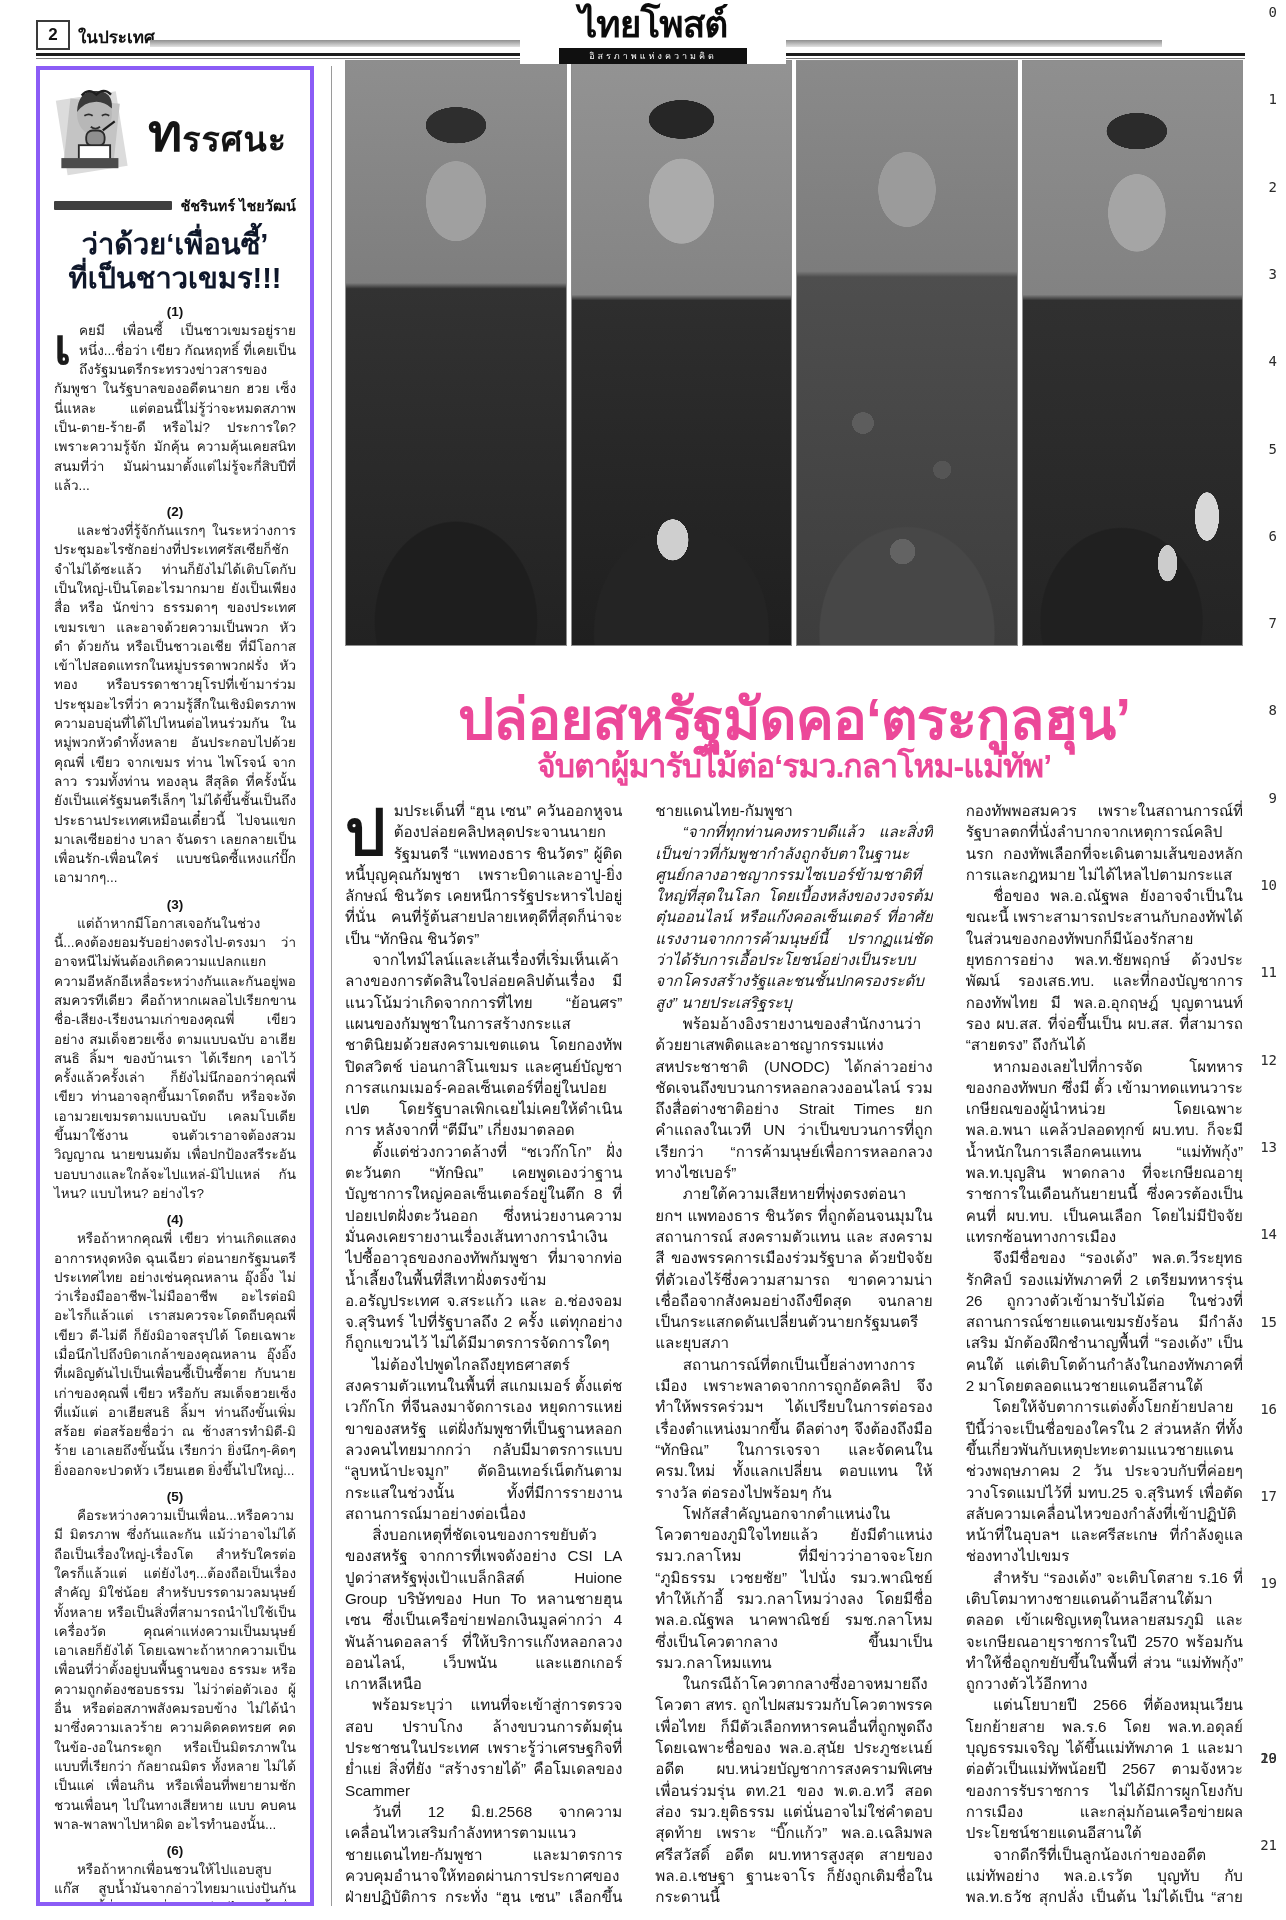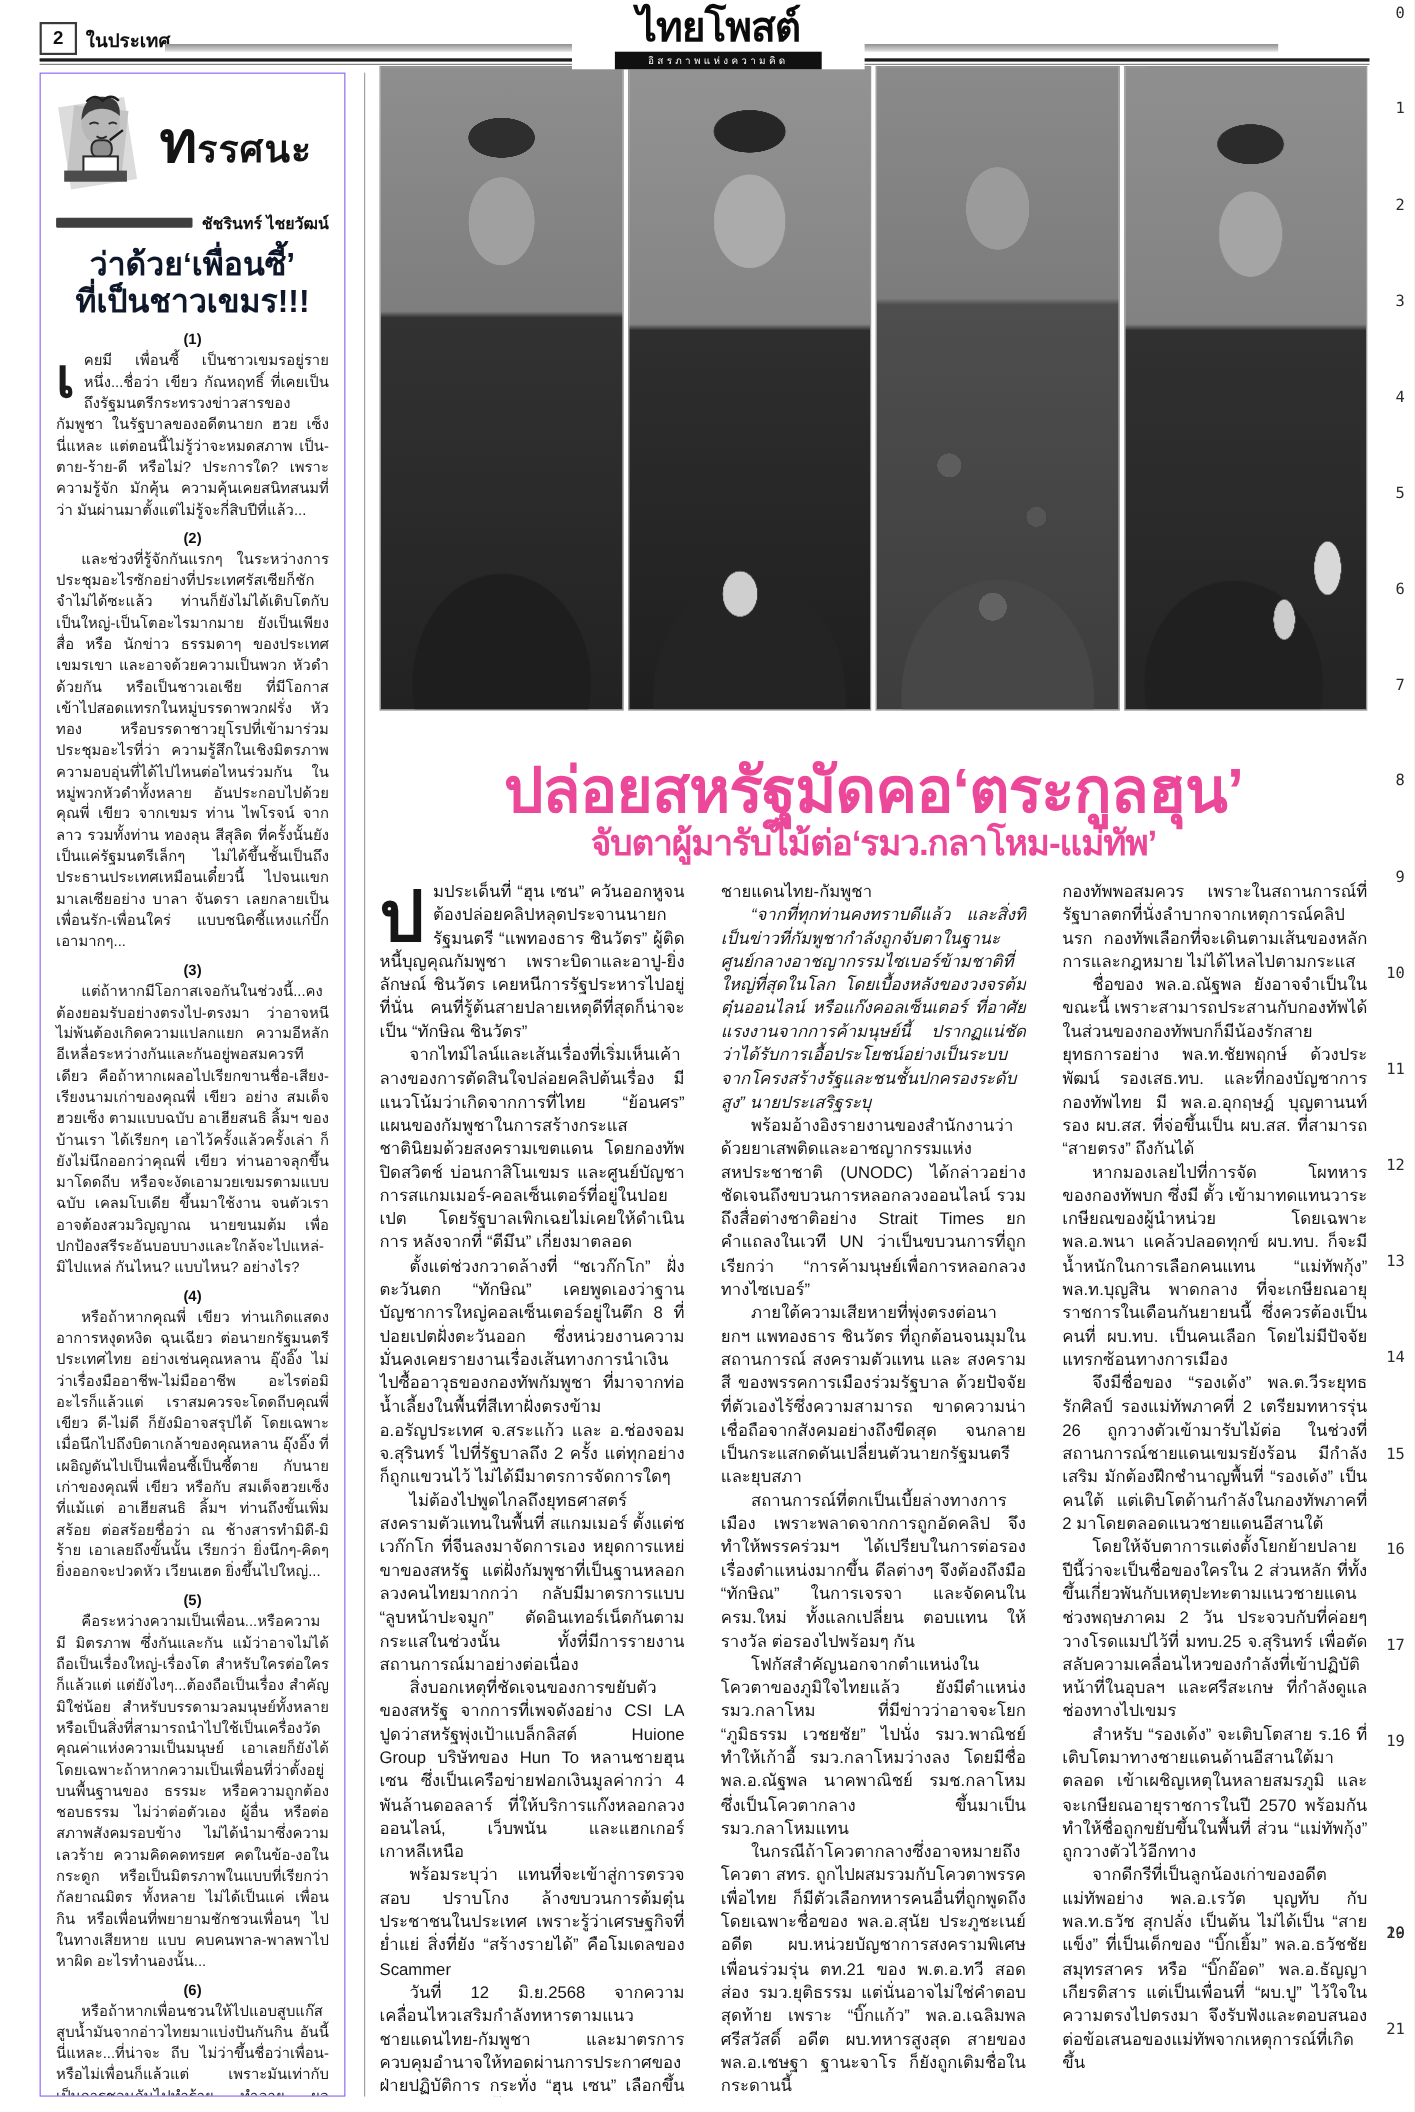--- a/index.html
+++ b/index.html
@@ -15,21 +15,21 @@
   .header-rule2{position:absolute;left:36px;top:58px;width:1209px;height:1px;background:#777;}
   .masthead-wrap{position:absolute;left:520px;top:4px;width:246px;text-align:center;background:#fff;
       padding:2px 10px 0 10px;z-index:5;}
   .masthead{font-size:37px;font-weight:900;letter-spacing:-1px;line-height:1.05;color:#0b0b0b;}
   .masthead-tag{display:inline-block;background:#101010;color:#fff;font-size:9px;letter-spacing:3px;
       padding:1px 30px;margin-top:0;}
   
   .ruler{position:absolute;right:0;top:0;width:30px;height:1920px;}
   .ruler-num{position:absolute;right:9px;font-size:14px;color:#2b2b2b;font-family:"DejaVu Sans Mono",monospace;}
   
-  .op-box{position:absolute;left:36px;top:66px;width:278px;height:1840px;border:1px solid #8b5cf6;
+  .op-box{position:absolute;left:36px;top:66px;width:278px;height:1840px;border:4px solid #8b5cf6;
       background:#fff;padding:10px 14px;box-sizing:border-box;overflow:hidden;}
   .op-logo-row{display:flex;align-items:center;gap:4px;}
   .op-illus{flex:0 0 auto;}
   .op-logo-text{font-weight:900;color:#141414;white-space:nowrap;margin-left:-2px;}
   .op-logo-first{font-size:52px;line-height:1;}
   .op-logo-rest{font-size:34px;letter-spacing:1px;}
   .op-byline-row{display:flex;align-items:center;margin:2px 0 6px 0;}
   .op-byline-bar{flex:1;height:9px;background:#3f3f3f;margin-right:8px;border-radius:1px;}
   .op-byline{font-size:14.5px;font-weight:bold;white-space:nowrap;}
   .op-headline{font-size:29px;font-weight:800;text-align:center;line-height:1.18;margin:10px 0 4px 0;color:#0f172a;}
@@ -189,17 +189,18 @@
         <p class="a-p">โฟกัสสำคัญนอกจากตำแหน่งในโควตาของภูมิใจไทยแล้ว ยังมีตำแหน่ง รมว.กลาโหม ที่มีข่าวว่าอาจจะโยก “ภูมิธรรม เวชยชัย” ไปนั่ง รมว.พาณิชย์ ทำให้เก้าอี้ รมว.กลาโหมว่างลง โดยมีชื่อ พล.อ.ณัฐพล นาคพาณิชย์ รมช.กลาโหม ซึ่งเป็นโควตากลาง ขึ้นมาเป็น รมว.กลาโหมแทน</p>
         <p class="a-p">ในกรณีถ้าโควตากลางซึ่งอาจหมายถึงโควตา สทร. ถูกไปผสมรวมกับโควตาพรรคเพื่อไทย ก็มีตัวเลือกทหารคนอื่นที่ถูกพูดถึง โดยเฉพาะชื่อของ พล.อ.สุนัย ประภูชะเนย์ อดีต ผบ.หน่วยบัญชาการสงครามพิเศษ เพื่อนร่วมรุ่น ตท.21 ของ พ.ต.อ.ทวี สอดส่อง รมว.ยุติธรรม แต่นั่นอาจไม่ใช่คำตอบสุดท้าย เพราะ “บิ๊กแก้ว” พล.อ.เฉลิมพล ศรีสวัสดิ์ อดีต ผบ.ทหารสูงสุด สายของ พล.อ.เชษฐา ฐานะจาโร ก็ยังถูกเติมชื่อในกระดานนี้</p>
       </div>
       <div class="col">
         <p class="a-p cont">กองทัพพอสมควร เพราะในสถานการณ์ที่รัฐบาลตกที่นั่งลำบากจากเหตุการณ์คลิปนรก กองทัพเลือกที่จะเดินตามเส้นของหลักการและกฎหมาย ไม่ได้ไหลไปตามกระแส</p>
         <p class="a-p">ชื่อของ พล.อ.ณัฐพล ยังอาจจำเป็นในขณะนี้ เพราะสามารถประสานกับกองทัพได้ ในส่วนของกองทัพบกก็มีน้องรักสายยุทธการอย่าง พล.ท.ชัยพฤกษ์ ด้วงประพัฒน์ รองเสธ.ทบ. และที่กองบัญชาการกองทัพไทย มี พล.อ.อุกฤษฎ์ บุญตานนท์ รอง ผบ.สส. ที่จ่อขึ้นเป็น ผบ.สส. ที่สามารถ “สายตรง” ถึงกันได้</p>
         <p class="a-p">หากมองเลยไปที่การจัด โผทหาร ของกองทัพบก ซึ่งมี ตั้ว เข้ามาทดแทนวาระเกษียณของผู้นำหน่วย โดยเฉพาะ พล.อ.พนา แคล้วปลอดทุกข์ ผบ.ทบ. ก็จะมีน้ำหนักในการเลือกคนแทน “แม่ทัพกุ้ง” พล.ท.บุญสิน พาดกลาง ที่จะเกษียณอายุราชการในเดือนกันยายนนี้ ซึ่งควรต้องเป็นคนที่ ผบ.ทบ. เป็นคนเลือก โดยไม่มีปัจจัยแทรกซ้อนทางการเมือง</p>
         <p class="a-p">จึงมีชื่อของ “รองเด้ง” พล.ต.วีระยุทธ รักศิลป์ รองแม่ทัพภาคที่ 2 เตรียมทหารรุ่น 26 ถูกวางตัวเข้ามารับไม้ต่อ ในช่วงที่สถานการณ์ชายแดนเขมรยังร้อน มีกำลังเสริม มักต้องฝึกชำนาญพื้นที่ “รองเด้ง” เป็นคนใต้ แต่เติบโตด้านกำลังในกองทัพภาคที่ 2 มาโดยตลอดแนวชายแดนอีสานใต้</p>
         <p class="a-p">โดยให้จับตาการแต่งตั้งโยกย้ายปลายปีนี้ว่าจะเป็นชื่อของใครใน 2 ส่วนหลัก ที่ทั้งขึ้นเกี่ยวพันกับเหตุปะทะตามแนวชายแดนช่วงพฤษภาคม 2 วัน ประจวบกับที่ค่อยๆ วางโรดแมปไว้ที่ มทบ.25 จ.สุรินทร์ เพื่อตัดสลับความเคลื่อนไหวของกำลังที่เข้าปฏิบัติหน้าที่ในอุบลฯ และศรีสะเกษ ที่กำลังดูแลช่องทางไปเขมร</p>
         <p class="a-p">สำหรับ “รองเด้ง” จะเติบโตสาย ร.16 ที่เติบโตมาทางชายแดนด้านอีสานใต้มาตลอด เข้าเผชิญเหตุในหลายสมรภูมิ และจะเกษียณอายุราชการในปี 2570 พร้อมกัน ทำให้ชื่อถูกขยับขึ้นในพื้นที่ ส่วน “แม่ทัพกุ้ง” ถูกวางตัวไว้อีกทาง</p>
+        <p class="a-p">แต่นโยบายปี 2566 ที่ต้องหมุนเวียนโยกย้ายสาย พล.ร.6 โดย พล.ท.อดุลย์ บุญธรรมเจริญ ได้ขึ้นแม่ทัพภาค 1 และมาต่อตัวเป็นแม่ทัพน้อยปี 2567 ตามจังหวะของการรับราชการ ไม่ได้มีการผูกโยงกับการเมือง และกลุ่มก้อนเครือข่ายผลประโยชน์ชายแดนอีสานใต้</p>
         <p class="a-p">จากดีกรีที่เป็นลูกน้องเก่าของอดีตแม่ทัพอย่าง พล.อ.เรวัต บุญทับ กับ พล.ท.ธวัช สุกปลั่ง เป็นต้น ไม่ได้เป็น “สายแข็ง” ที่เป็นเด็กของ “บิ๊กเยิ้ม” พล.อ.ธวัชชัย สมุทรสาคร หรือ “บิ๊กอ๊อด” พล.อ.ธัญญา เกียรติสาร แต่เป็นเพื่อนที่ “ผบ.ปู” ไว้ใจในความตรงไปตรงมา จึงรับฟังและตอบสนองต่อข้อเสนอของแม่ทัพจากเหตุการณ์ที่เกิดขึ้น</p>
       </div>
     </div>
 
 </div>
 
 </body></html>

